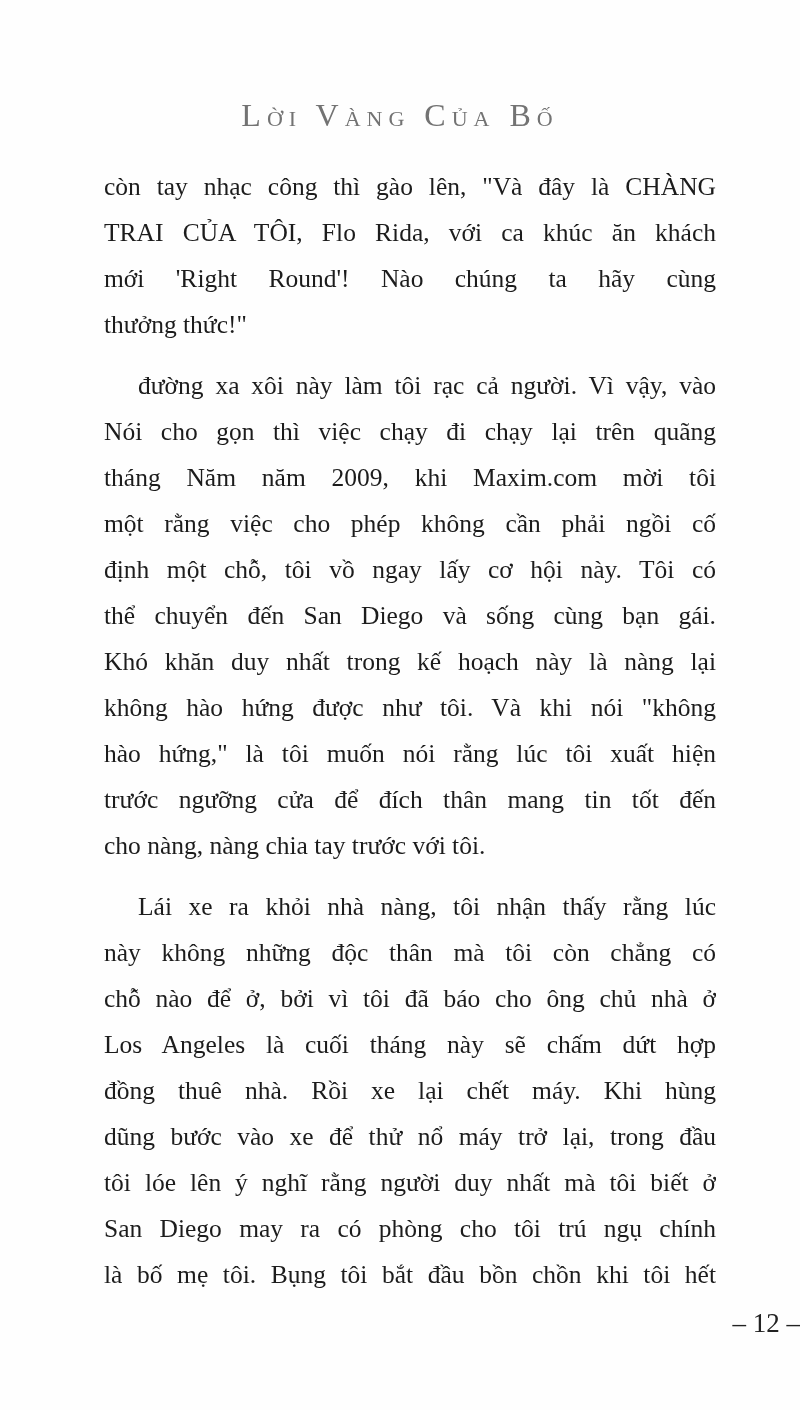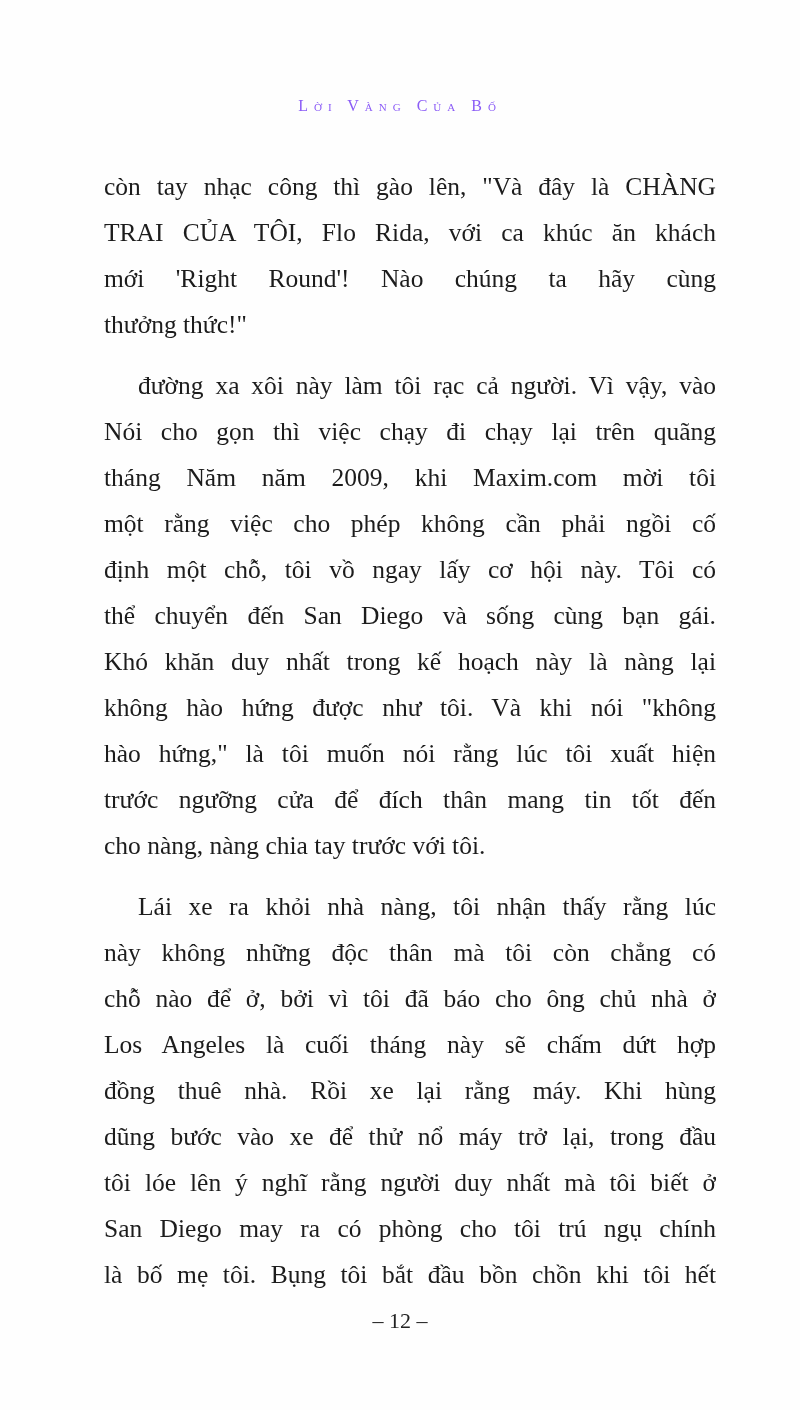--- a/index.html
+++ b/index.html
@@ -21,22 +21,22 @@
     overflow: hidden;
   }
   .running-head {
     position: absolute;
     top: 97px;
     left: 0;
     width: 100%;
     text-align: center;
     font-variant: small-caps;
     letter-spacing: 6px;
-    font-size: 16px;
-    color: #8b5cf6;
+    font-size: 32px;
+    color: #737373;
   }
   .text-block {
     position: absolute;
     left: 100px;
     top: 160px;
     width: 620px;
     font-size: 25.5px;
     line-height: 46px;
   }
   .para {
@@ -59,22 +59,22 @@
     text-align-last: justify;
   }
   .para.indent .line:first-child {
     text-indent: 34px;
   }
   .page-number {
     position: absolute;
     top: 1308px;
     left: 0;
     width: 100%;
-    text-align: center;
-    font-size: 22px;
+    text-align: right;
+    font-size: 27px;
     color: #222222;
   }
 </style>
 </head>
 <body>
 
 <div class="page">
   <div class="running-head">Lời Vàng Của Bố</div>
 
   <div class="text-block">
@@ -95,21 +95,21 @@
         <div class="line">không hào hứng được như tôi. Và khi nói "không</div>
         <div class="line">hào hứng," là tôi muốn nói rằng lúc tôi xuất hiện</div>
         <div class="line">trước ngưỡng cửa để đích thân mang tin tốt đến</div>
         <div class="line">cho nàng, nàng chia tay trước với tôi.</div>
       </div>
       <div class="para indent cont">
         <div class="line">Lái xe ra khỏi nhà nàng, tôi nhận thấy rằng lúc</div>
         <div class="line">này không những độc thân mà tôi còn chẳng có</div>
         <div class="line">chỗ nào để ở, bởi vì tôi đã báo cho ông chủ nhà ở</div>
         <div class="line">Los Angeles là cuối tháng này sẽ chấm dứt hợp</div>
-        <div class="line">đồng thuê nhà. Rồi xe lại rằng máy. Khi hùng</div>
+        <div class="line">đồng thuê nhà. Rồi xe lại chết máy. Khi hùng</div>
         <div class="line">dũng bước vào xe để thử nổ máy trở lại, trong đầu</div>
         <div class="line">tôi lóe lên ý nghĩ rằng người duy nhất mà tôi biết ở</div>
         <div class="line">San Diego may ra có phòng cho tôi trú ngụ chính</div>
         <div class="line">là bố mẹ tôi. Bụng tôi bắt đầu bồn chồn khi tôi hết</div>
       </div>
     </div>
 
   <div class="page-number">– 12 –</div>
 </div>
 

